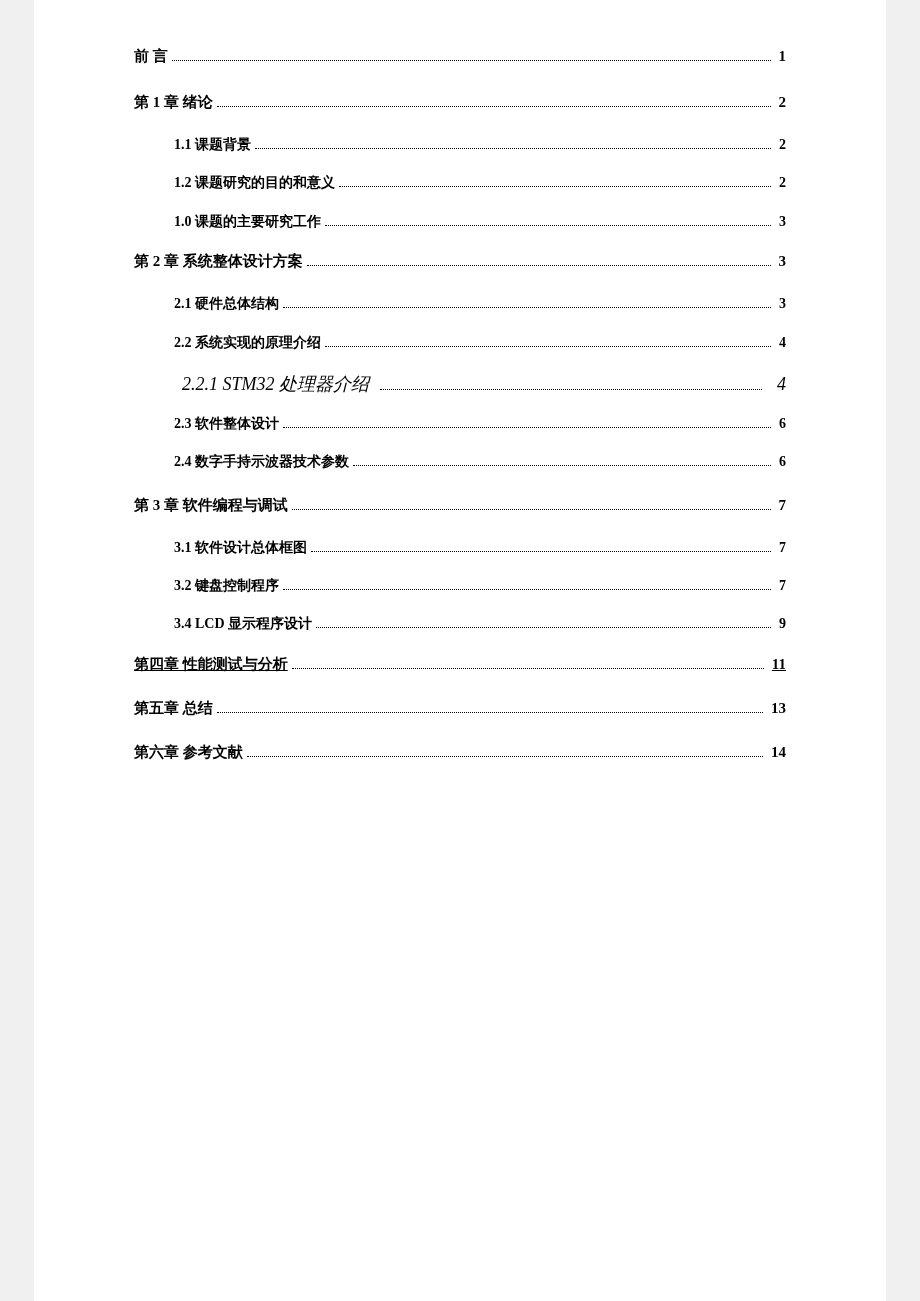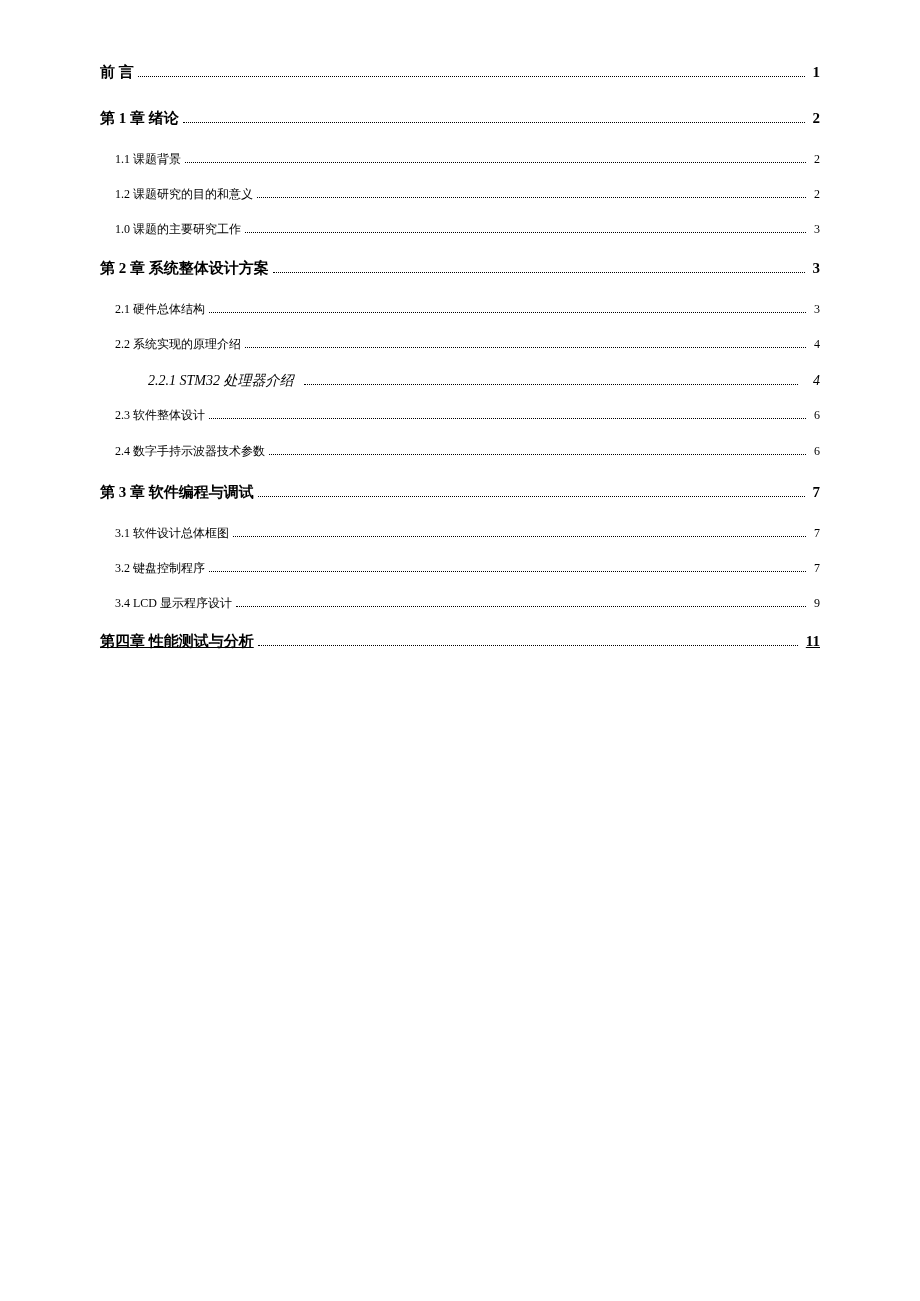--- a/index.html
+++ b/index.html
@@ -11,52 +11,52 @@
     body {
       background: #f0f0f0;
       display: flex;
       justify-content: center;
       align-items: flex-start;
       min-height: 100vh;
       font-family: "SimSun", "宋体", serif;
     }
 
     .page {
-      width: 920px;
+      width: 852px;
       min-height: 1301px;
       background: #ffffff;
-      padding: 52px 100px 80px 100px;
+      padding: 36px 100px 80px 100px;
       position: relative;
     }
 
     .toc-entry {
       display: flex;
       align-items: baseline;
       margin-bottom: 18px;
       font-size: 14px;
       color: #000;
       line-height: 1.6;
     }
 
     .toc-entry.heading-1 {
       font-size: 15px;
       font-weight: bold;
       margin-top: 8px;
       margin-bottom: 20px;
     }
 
     .toc-entry.heading-2 {
-      font-size: 12px;
-      font-weight: normal;
-      margin-left: 15px;
+      font-size: 14px;
+      font-weight: bold;
+      margin-left: 40px;
       margin-bottom: 16px;
     }
 
     .toc-entry.heading-3 {
-      font-size: 14px;
+      font-size: 18px;
       font-style: italic;
       margin-left: 48px;
       margin-bottom: 14px;
       gap: 7px;
     }
 
     .toc-label {
       white-space: nowrap;
       flex-shrink: 0;
     }
@@ -152,13 +152,23 @@
     <div class="toc-entry heading-2">
       <span class="toc-label">3.4 LCD 显示程序设计</span>
       <span class="toc-dots"></span>
       <span class="toc-page">9</span>
     </div>
     <div class="toc-entry heading-1" style="margin-top: 10px; text-decoration: underline;">
       <span class="toc-label">第四章  性能测试与分析</span>
       <span class="toc-dots"></span>
       <span class="toc-page">11</span>
     </div>
+    <div class="toc-entry heading-1" style="margin-top: 10px;">
+      <span class="toc-label">第五章  总结</span>
+      <span class="toc-dots"></span>
+      <span class="toc-page">13</span>
+    </div>
+    <div class="toc-entry heading-1" style="margin-top: 10px;">
+      <span class="toc-label">第六章  参考文献</span>
+      <span class="toc-dots"></span>
+      <span class="toc-page">14</span>
+    </div>
   </div>
 
 </body></html>

